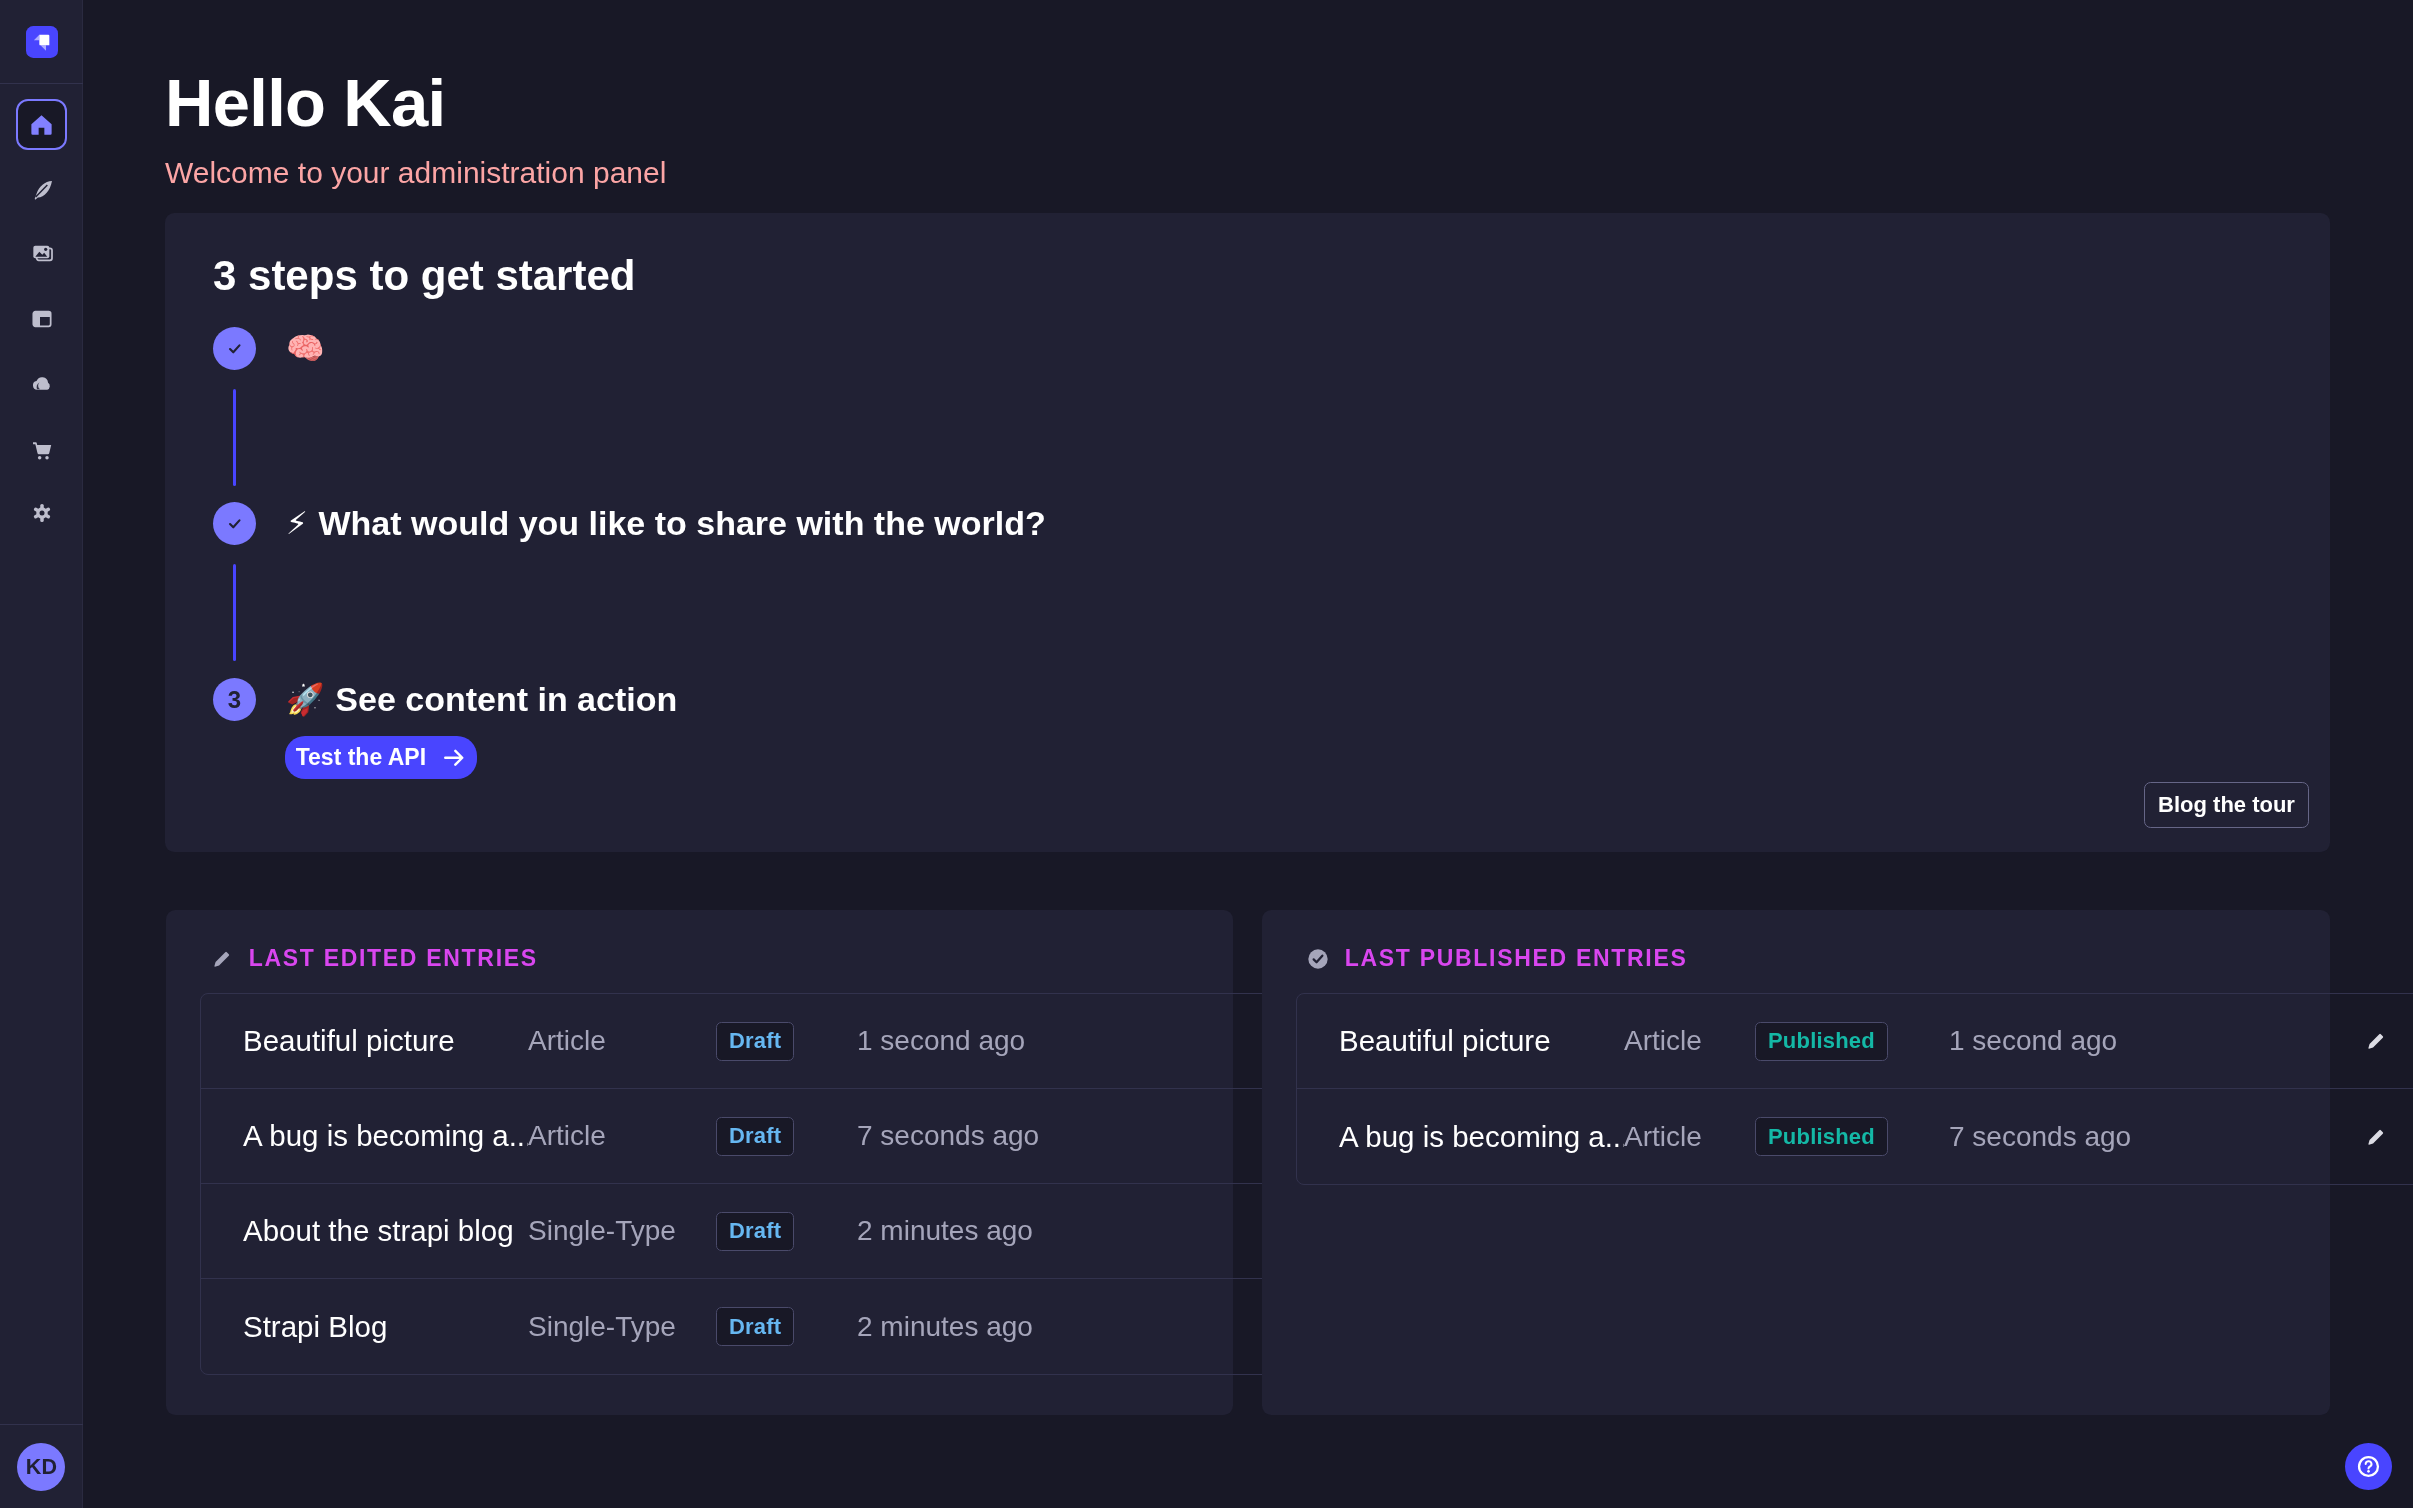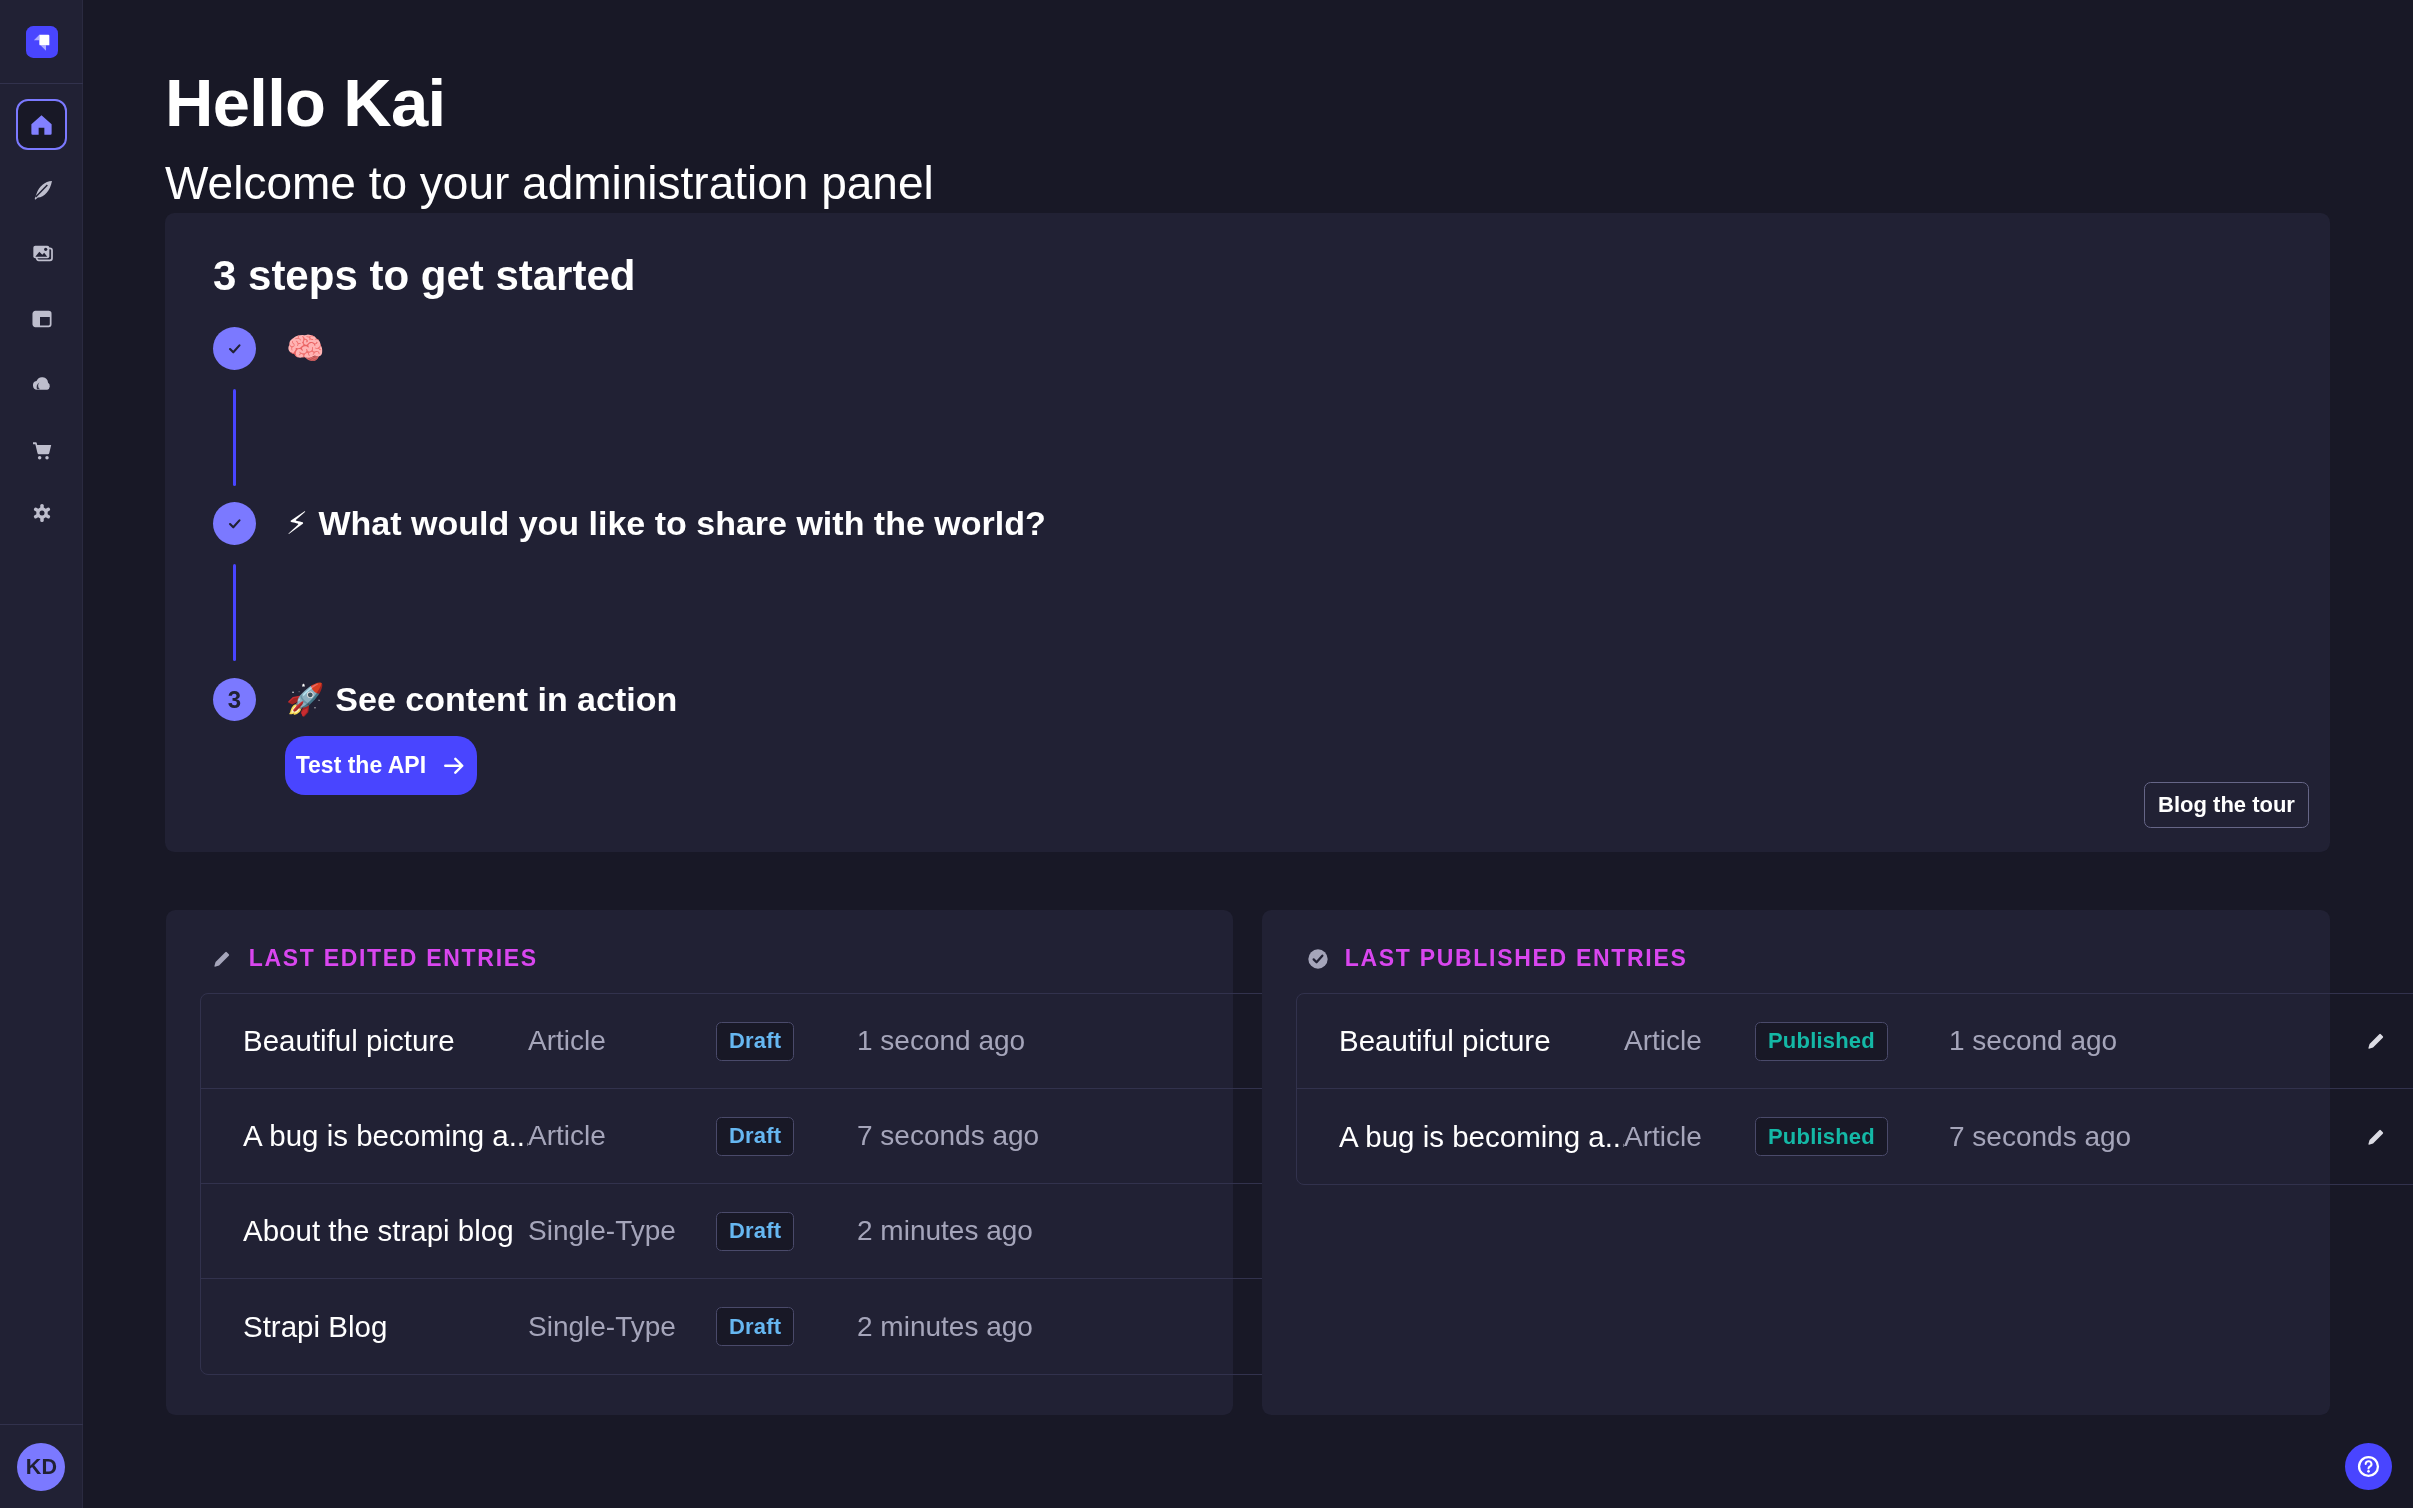--- a/index.html
+++ b/index.html
@@ -35,42 +35,42 @@
   .home-btn svg { width:27px; height:27px; }
   .avatar-btn {
     position:absolute; left:17.4px; top:1443px; width:48px; height:48px;
     border-radius:50%; background:#7b79ff; border:none; cursor:pointer;
     color:#212134; font-size:21.5px; font-weight:700; font-family:inherit;
     display:flex; align-items:center; justify-content:center;
   }
   
   .main { position:absolute; left:83px; top:0; width:2330px; height:1508px; }
   .page-title { position:absolute; left:82px; top:64px; font-size:67px; font-weight:700; letter-spacing:-0.7px; }
-  .page-subtitle { position:absolute; left:82px; top:156px; font-size:46px; color:#ffffff; }
+  .page-subtitle { position:absolute; left:82px; top:156px; font-size:30px; color:#fca5a5; }
 
   
   .steps-card {
     position:absolute; left:82px; top:213px; width:2165px; height:639px;
     background:#212134; border-radius:9.4px;
   }
   .steps-title { position:absolute; left:48px; top:39px; font-size:42px; font-weight:700; }
   .step-circle {
     position:absolute; left:48px; width:43px; height:43px; border-radius:50%;
     background:#7b79ff; display:flex; align-items:center; justify-content:center;
   }
   .step-circle svg { width:21.5px; height:21.5px; }
   .step-number { font-size:24px; font-weight:600; color:#212134; }
   .step-label {
     position:absolute; left:121px; height:43px; display:flex; align-items:center;
     font-size:34px; font-weight:600; color:#fff; cursor:pointer; background:none; border:none; font-family:inherit;
   }
   .step-emoji { font-size:31px; margin-right:10.7px; }
   .connector { position:absolute; left:68px; width:3.4px; background:#4945ff; border-radius:2px; }
   .cta-btn {
-    position:absolute; left:120px; top:523px; width:192px; height:59px;
+    position:absolute; left:120px; top:523px; width:192px; height:43px;
     background:#4945ff; border:none; border-radius:20px; cursor:pointer;
     display:flex; align-items:center; justify-content:center; gap:14.7px;
     color:#fff; font-size:23px; font-weight:700; font-family:inherit;
   }
   .cta-btn svg { width:25.5px; height:25.5px; }
   .skip-btn {
     position:absolute; left:1979px; top:569px; width:165px; height:46px;
     background:transparent; border:1.3px solid #666687; border-radius:6.7px; cursor:pointer;
     color:#fff; font-size:22px; font-weight:600; font-family:inherit;
   }

